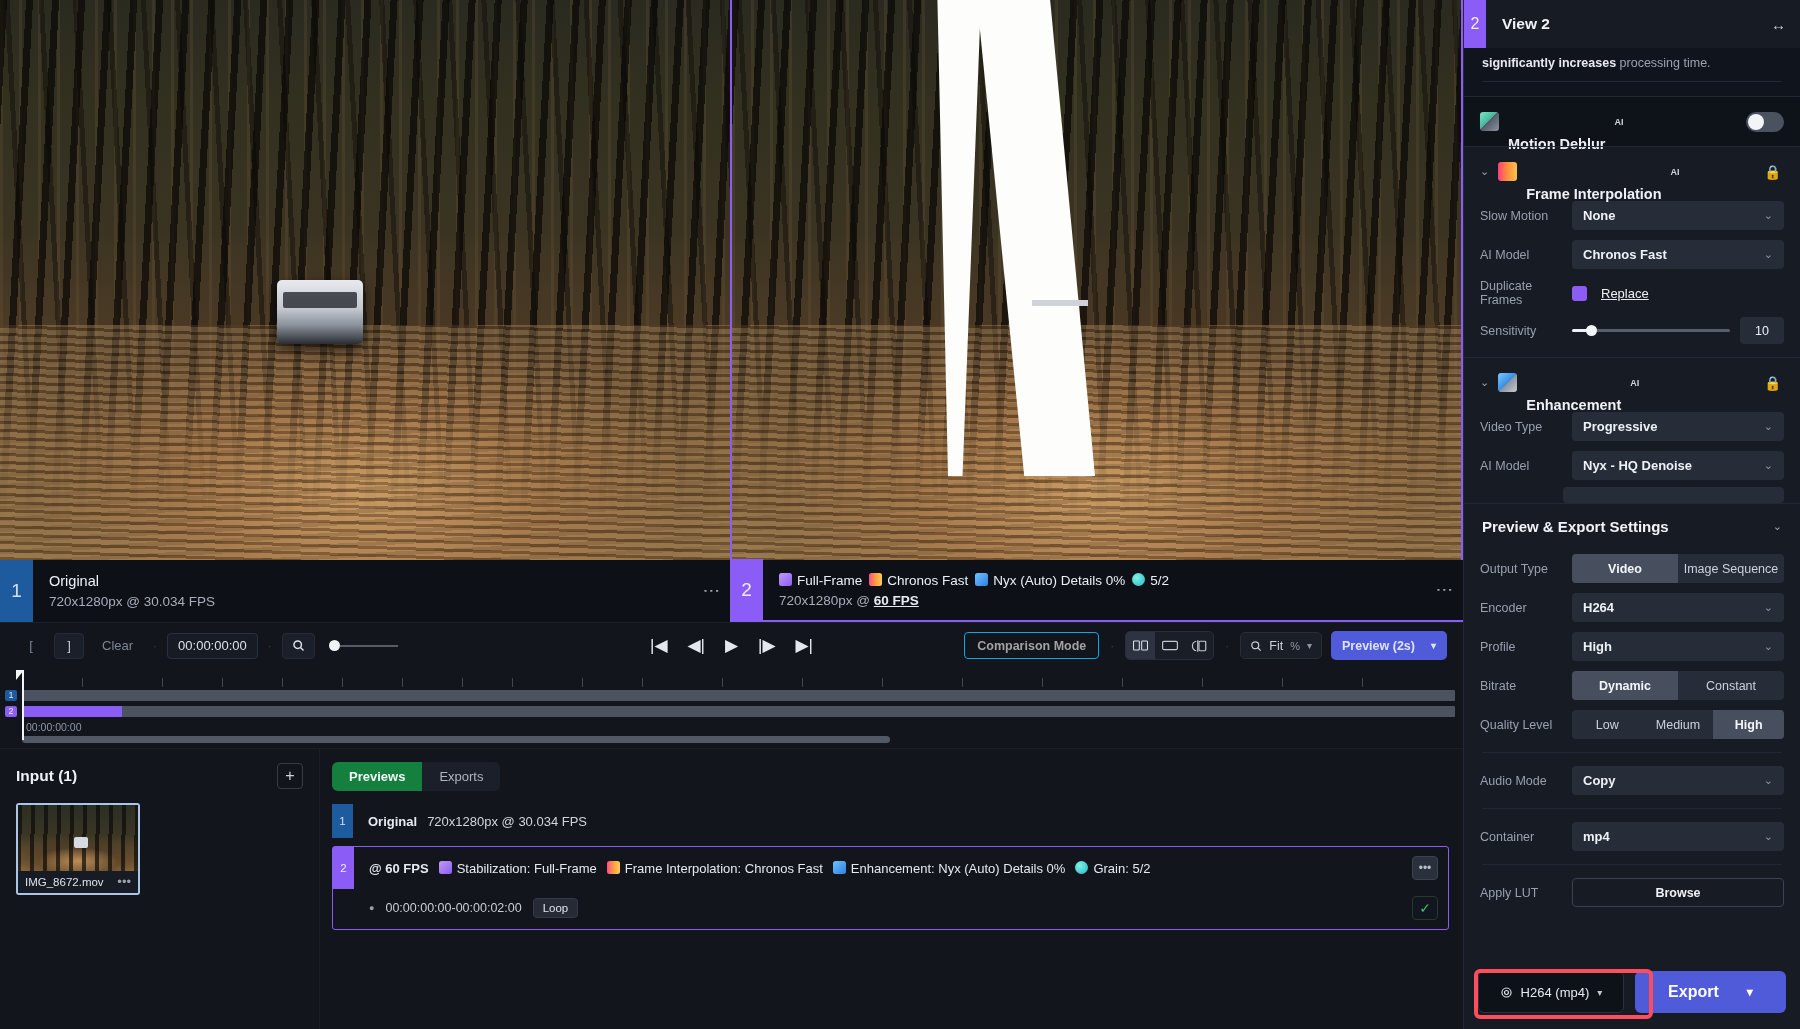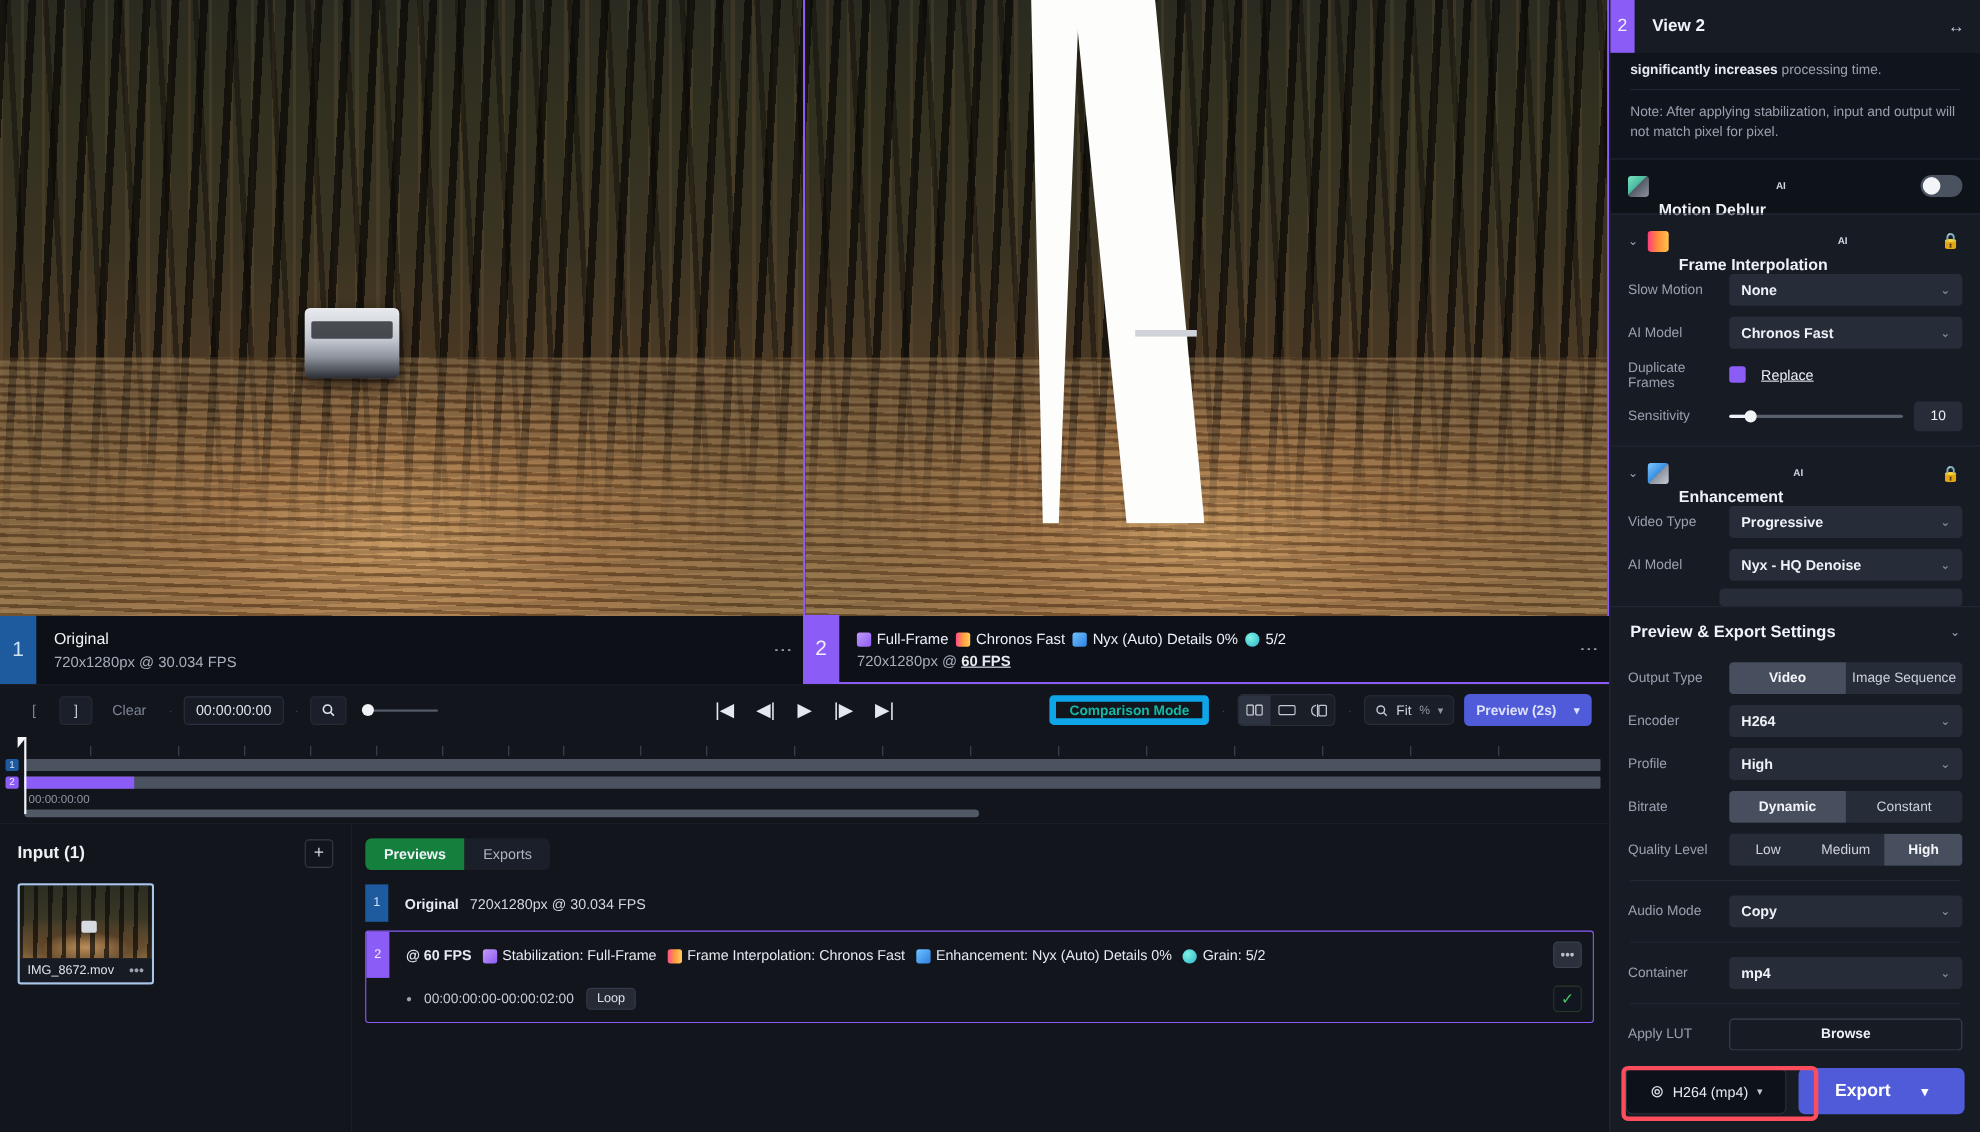--- a/index.html
+++ b/index.html
@@ -64,21 +64,21 @@
   .info-card.b { width: 733px; background: #0d1017; border-bottom: 2px solid #8b5cf6; }
   .idx-badge { width: 33px; height: 62px; display:flex; align-items:center; justify-content:center;
                font-size: 19px; font-weight: 500; }
   .idx-1 { background: #1d5a9e; color: #cfe1f5; }
   .idx-2 { background: #8b5cf6; color: #f2ecff; }
   .info-txt { padding-left: 16px; display:flex; flex-direction:column; gap:5px; }
   .info-title { font-size: 14.5px; color: #eef1f6; font-weight: 400; }
   .info-sub { font-size: 13.5px; color: #a7aeba; }
   .info-sub b { color: #e8ebf1; font-weight: 700; text-decoration: underline; }
   .chips { display: flex; align-items: center; gap: 7px; flex-wrap: nowrap; font-size: 13.5px; color:#eceff5; }
-  .chip { display: inline-flex; align-items: flex-end; gap: 5px; }
+  .chip { display: inline-flex; align-items: flex-start; gap: 5px; }
   .sq { width: 13px; height: 13px; border-radius: 2.5px; display:inline-block; }
   .sq-purple { background: linear-gradient(135deg,#c39bf5,#8b5cf6); }
   .sq-orange { background: linear-gradient(90deg,#ff4d8d 0%,#ff9c3f 50%,#ffcd5c 100%); }
   .sq-blue   { background: linear-gradient(135deg,#6ec3ff,#2f7fe0); }
   .sq-teal   { background: radial-gradient(circle at 35% 35%,#7ef3e4,#2bb3c9); border-radius: 50%; }
   .kebab { position: absolute; right: 14px; top: 50%; transform: translateY(-50%);
            color: #98a0ad; font-size: 17px; letter-spacing: 0; line-height: 0.55; cursor: pointer;
            writing-mode: vertical-rl; }
 
   
@@ -92,22 +92,22 @@
   .tc-field { height: 26px; padding: 0 10px; background: #171b23; border: 1px solid #2a3040;
               border-radius: 4px; color: #dde2ea; font-size: 13px; display:flex; align-items:center;
               font-family: "Liberation Sans", sans-serif; }
   .zoom-slider { display:flex; align-items:center; gap: 0; margin-left: 8px; }
   .zs-track { width: 58px; height: 2px; background: #555c69; position: relative; }
   .zs-knob { width: 11px; height: 11px; border-radius: 50%; background: #f0f2f6; margin-left: -2px; }
   .center-transport { position:absolute; left: 50%; transform: translateX(-50%);
                       display:flex; align-items:center; gap: 20px; }
   .tr-ico { color: #e3e7ee; font-size: 17px; cursor: pointer; line-height: 1; }
   .right-transport { margin-left: auto; display:flex; align-items:center; gap: 9px; }
-  .cmp-btn { height: 27px; padding: 0 12px; border: 6px solid #0ea5e9; border-radius: 4px;
-             background: transparent; color: #14b8a6; font-size: 12.5px; font-weight: 700; display:flex;
+  .cmp-btn { height: 27px; padding: 0 12px; border: 1px solid #0ea5e9; border-radius: 4px;
+             background: transparent; color: #a3a3a3; font-size: 12.5px; font-weight: 700; display:flex;
              align-items:center; cursor:pointer; }
   .seg { display:flex; background:#1a1e27; border:1px solid #272d39; border-radius: 5px; overflow:hidden; }
   .seg > div { width: 29px; height: 27px; display:flex; align-items:center; justify-content:center;
                cursor:pointer; color:#c4cad4; }
   .seg > div.on { background: #2d3340; }
   .fit-box { display:flex; align-items:center; gap:7px; height:27px; padding: 0 9px;
              background:#1a1e27; border:1px solid #272d39; border-radius:5px; font-size:12.5px; color:#ccd2dc; cursor:pointer; }
   .prev-btn { height: 29px; padding: 0 11px; background: #4f5bd8; border-radius: 5px; color: #dfe2fb;
               font-size: 12.5px; font-weight: 700; display:flex; align-items:center; gap: 16px; cursor:pointer; }
 
@@ -460,21 +460,20 @@
   <div class="right">
     <div class="rp-header">
       <div class="rp-badge">2</div>
       <div class="rp-title">View 2</div>
       <div class="rp-expand">↔</div>
     </div>
 
     <div class="rp-scroll">
       <div class="note-zone">
         <div class="note-line"><b>significantly increases</b><span> processing time.</span></div>
-        <div class="note-p">Note: After applying stabilization, input and output will not match pixel for pixel.</div>
       </div>
 
       <div class="mod-head dark">
         <span class="mod-ico mi-motion"></span>
         <span class="mod-name">Motion Deblur</span>
         <span class="sup">AI</span>
         <span class="toggle"></span>
       </div>
 
       <div class="mod-head">

